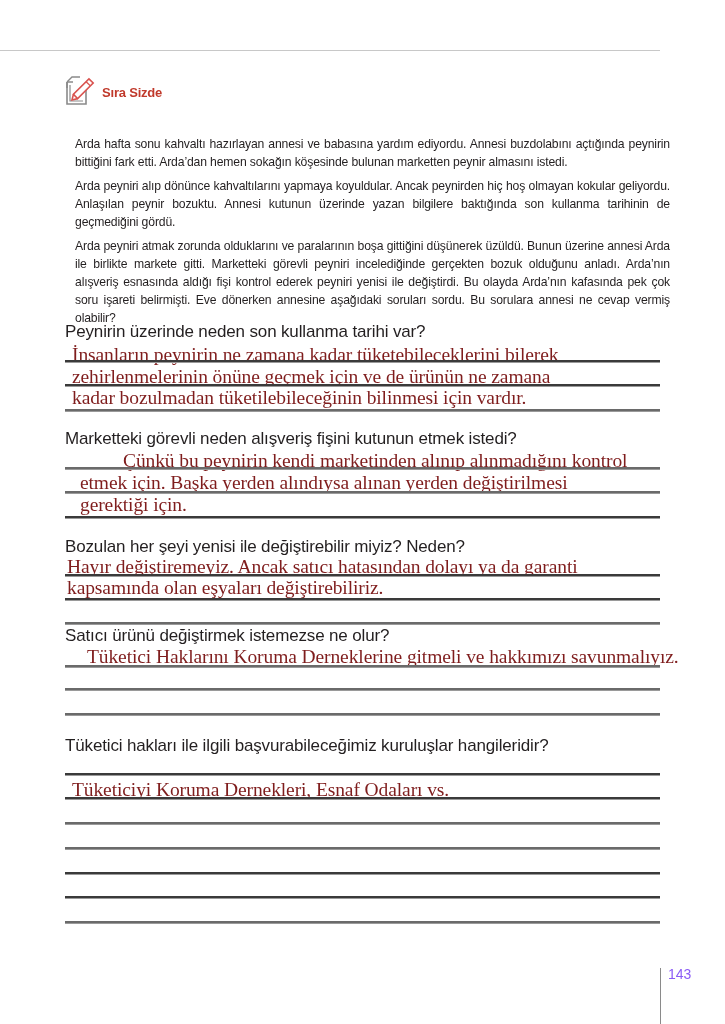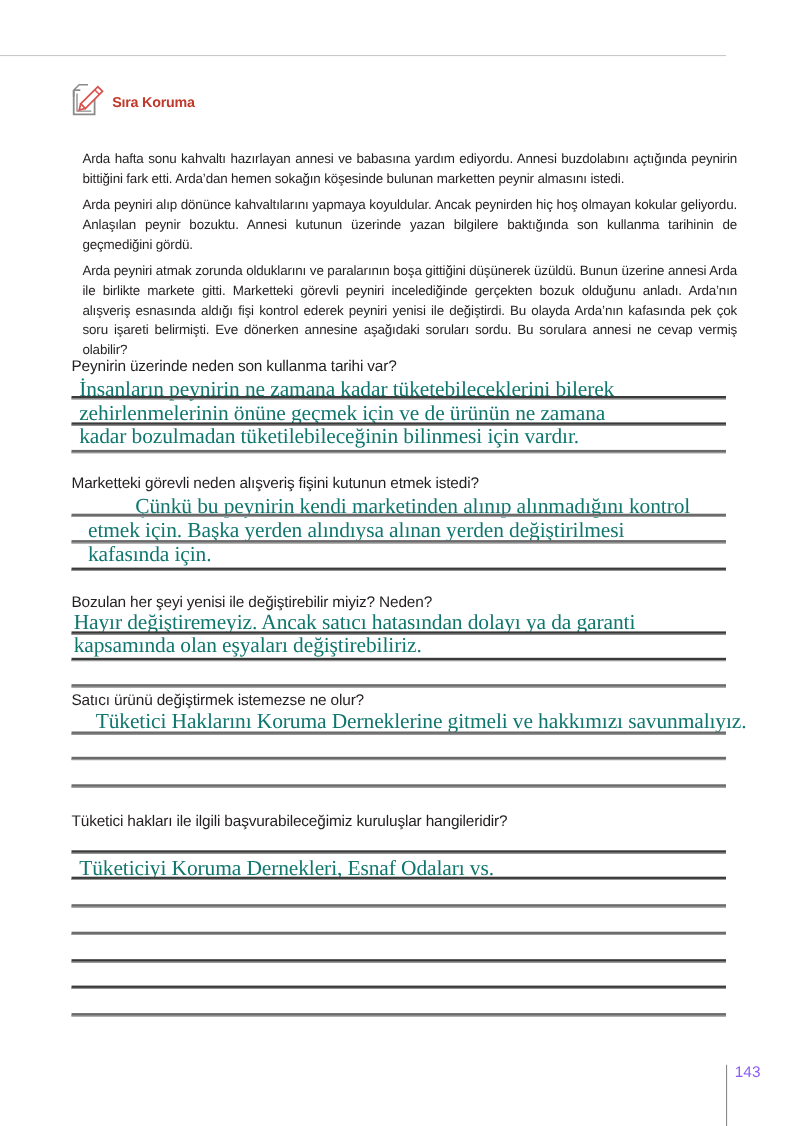--- a/index.html
+++ b/index.html
@@ -2,24 +2,24 @@
 <html><head>
   <meta charset="utf-8">
   <style>
     html, body { margin: 0; padding: 0; background: #ffffff; }
     body { width: 725px; height: 1024px; position: relative; overflow: hidden; font-family: "Liberation Sans", sans-serif; color: #231f20; }
     .top-rule { position: absolute; left: 0; top: 50px; width: 660px; height: 1px; background: #c8c8c8; }
     .header { position: absolute; left: 64px; top: 74px; display: flex; align-items: center; }
     .header svg { display: block; }
     .header-title { margin-left: 4px; margin-top: 4px; color: #c0392b; font-weight: bold; font-size: 13px; letter-spacing: -0.2px; }
     .para { position: absolute; left: 65px; width: 595px; font-size: 12.2px; line-height: 18px; text-align: justify; letter-spacing: -0.15px; margin: 10px; }
-    .question { position: absolute; left: 65px; font-size: 14px; line-height: 16px; letter-spacing: -0.15px; margin: 0; }
+    .question { position: absolute; left: 65px; font-size: 17px; line-height: 16px; letter-spacing: -0.15px; margin: 0; }
     .rule { position: absolute; left: 65px; width: 595px; height: 2px; background: #3a3a3a; border-bottom: 1px solid #9a9a9a; }
     .rule.light { background: #6a6a6a; }
-    .answer { position: absolute; font-family: "Liberation Serif", serif; color: #0f766e; font-size: 19.5px; line-height: 22px; white-space: nowrap; margin: 0; letter-spacing: -0.1px; }
+    .answer { position: absolute; font-family: "Liberation Serif", serif; color: #7f1d1d; font-size: 19.5px; line-height: 22px; white-space: nowrap; margin: 0; letter-spacing: -0.1px; }
     .page-divider { position: absolute; left: 660px; top: 968px; width: 1px; height: 56px; background: #8a8a8a; }
     .page-number { position: absolute; left: 668px; top: 966px; font-size: 14px; color: #8b5cf6; }
   </style>
 </head>
 <body>
 
 <div class="top-rule"></div>
 
 <div class="header">
   <span>
@@ -28,41 +28,41 @@
       <path d="M3 8 L9 8 M3 8 L3 14" fill="none" stroke="#8a8a8a" stroke-width="1.6"></path>
       <path d="M6 11 L6 27 L19 27" fill="none" stroke="#8a8a8a" stroke-width="1.2"></path>
       <path d="M3 8 L8 3 L16 3" fill="none" stroke="#8a8a8a" stroke-width="1.4"></path>
       <g transform="rotate(-45 20 14)">
         <rect x="8" y="11" width="22" height="6" fill="#ffffff" stroke="#d9534f" stroke-width="1.6"></rect>
         <line x1="26" y1="11" x2="26" y2="17" stroke="#d9534f" stroke-width="1.4"></line>
         <path d="M8 11 L3 14 L8 17" fill="none" stroke="#d9534f" stroke-width="1.6"></path>
       </g>
     </svg>
   </span>
-  <span class="header-title">Sıra Koruma</span>
+  <span class="header-title">Sıra Sizde</span>
 </div>
 
 <p class="para" style="top:125px;">Arda hafta sonu kahvaltı hazırlayan annesi ve babasına yardım ediyordu. Annesi buzdolabını açtığında peynirin bittiğini fark etti. Arda’dan hemen sokağın köşesinde bulunan marketten peynir almasını istedi.</p>
 <p class="para" style="top:167px;">Arda peyniri alıp dönünce kahvaltılarını yapmaya koyuldular. Ancak peynirden hiç hoş olmayan kokular geliyordu. Anlaşılan peynir bozuktu. Annesi kutunun üzerinde yazan bilgilere baktığında son kullanma tarihinin de geçmediğini gördü.</p>
 <p class="para" style="top:227px;">Arda peyniri atmak zorunda olduklarını ve paralarının boşa gittiğini düşünerek üzüldü. Bunun üzerine annesi Arda ile birlikte markete gitti. Marketteki görevli peyniri incelediğinde gerçekten bozuk olduğunu anladı. Arda’nın alışveriş esnasında aldığı fişi kontrol ederek peyniri yenisi ile değiştirdi. Bu olayda Arda’nın kafasında pek çok soru işareti belirmişti. Eve dönerken annesine aşağıdaki soruları sordu. Bu sorulara annesi ne cevap vermiş olabilir?</p>
 
 <p class="question" style="top:324px;">Peynirin üzerinde neden son kullanma tarihi var?</p>
 <p class="answer" style="left:72px; top:344px;">İnsanların peynirin ne zamana kadar tüketebileceklerini bilerek</p>
 <div class="rule" style="top:360px;"></div>
 <p class="answer" style="left:72px; top:366px;">zehirlenmelerinin önüne geçmek için ve de ürünün ne zamana</p>
 <div class="rule" style="top:384px;"></div>
 <p class="answer" style="left:72px; top:387px;">kadar bozulmadan tüketilebileceğinin bilinmesi için vardır.</p>
 <div class="rule light" style="top:409px;"></div>
 
 <p class="question" style="top:431px;">Marketteki görevli neden alışveriş fişini kutunun etmek istedi?</p>
 <p class="answer" style="left:80px; top:450px;margin-left:43px;">Çünkü bu peynirin kendi marketinden alınıp alınmadığını kontrol</p>
 <div class="rule light" style="top:467px;"></div>
 <p class="answer" style="left:80px; top:472px;">etmek için. Başka yerden alındıysa alınan yerden değiştirilmesi</p>
 <div class="rule light" style="top:491px;"></div>
-<p class="answer" style="left:80px; top:494px;">kafasında için.</p>
+<p class="answer" style="left:80px; top:494px;">gerektiği için.</p>
 <div class="rule" style="top:516px;"></div>
 
 <p class="question" style="top:539px;">Bozulan her şeyi yenisi ile değiştirebilir miyiz? Neden?</p>
 <p class="answer" style="left:67px; top:556px;">Hayır değiştiremeyiz. Ancak satıcı hatasından dolayı ya da garanti</p>
 <div class="rule" style="top:574px;"></div>
 <p class="answer" style="left:67px; top:577px;text-align:right;">kapsamında olan eşyaları değiştirebiliriz.</p>
 <div class="rule" style="top:598px;"></div>
 <div class="rule light" style="top:622px;"></div>
 
 <p class="question" style="top:628px;">Satıcı ürünü değiştirmek istemezse ne olur?</p>

